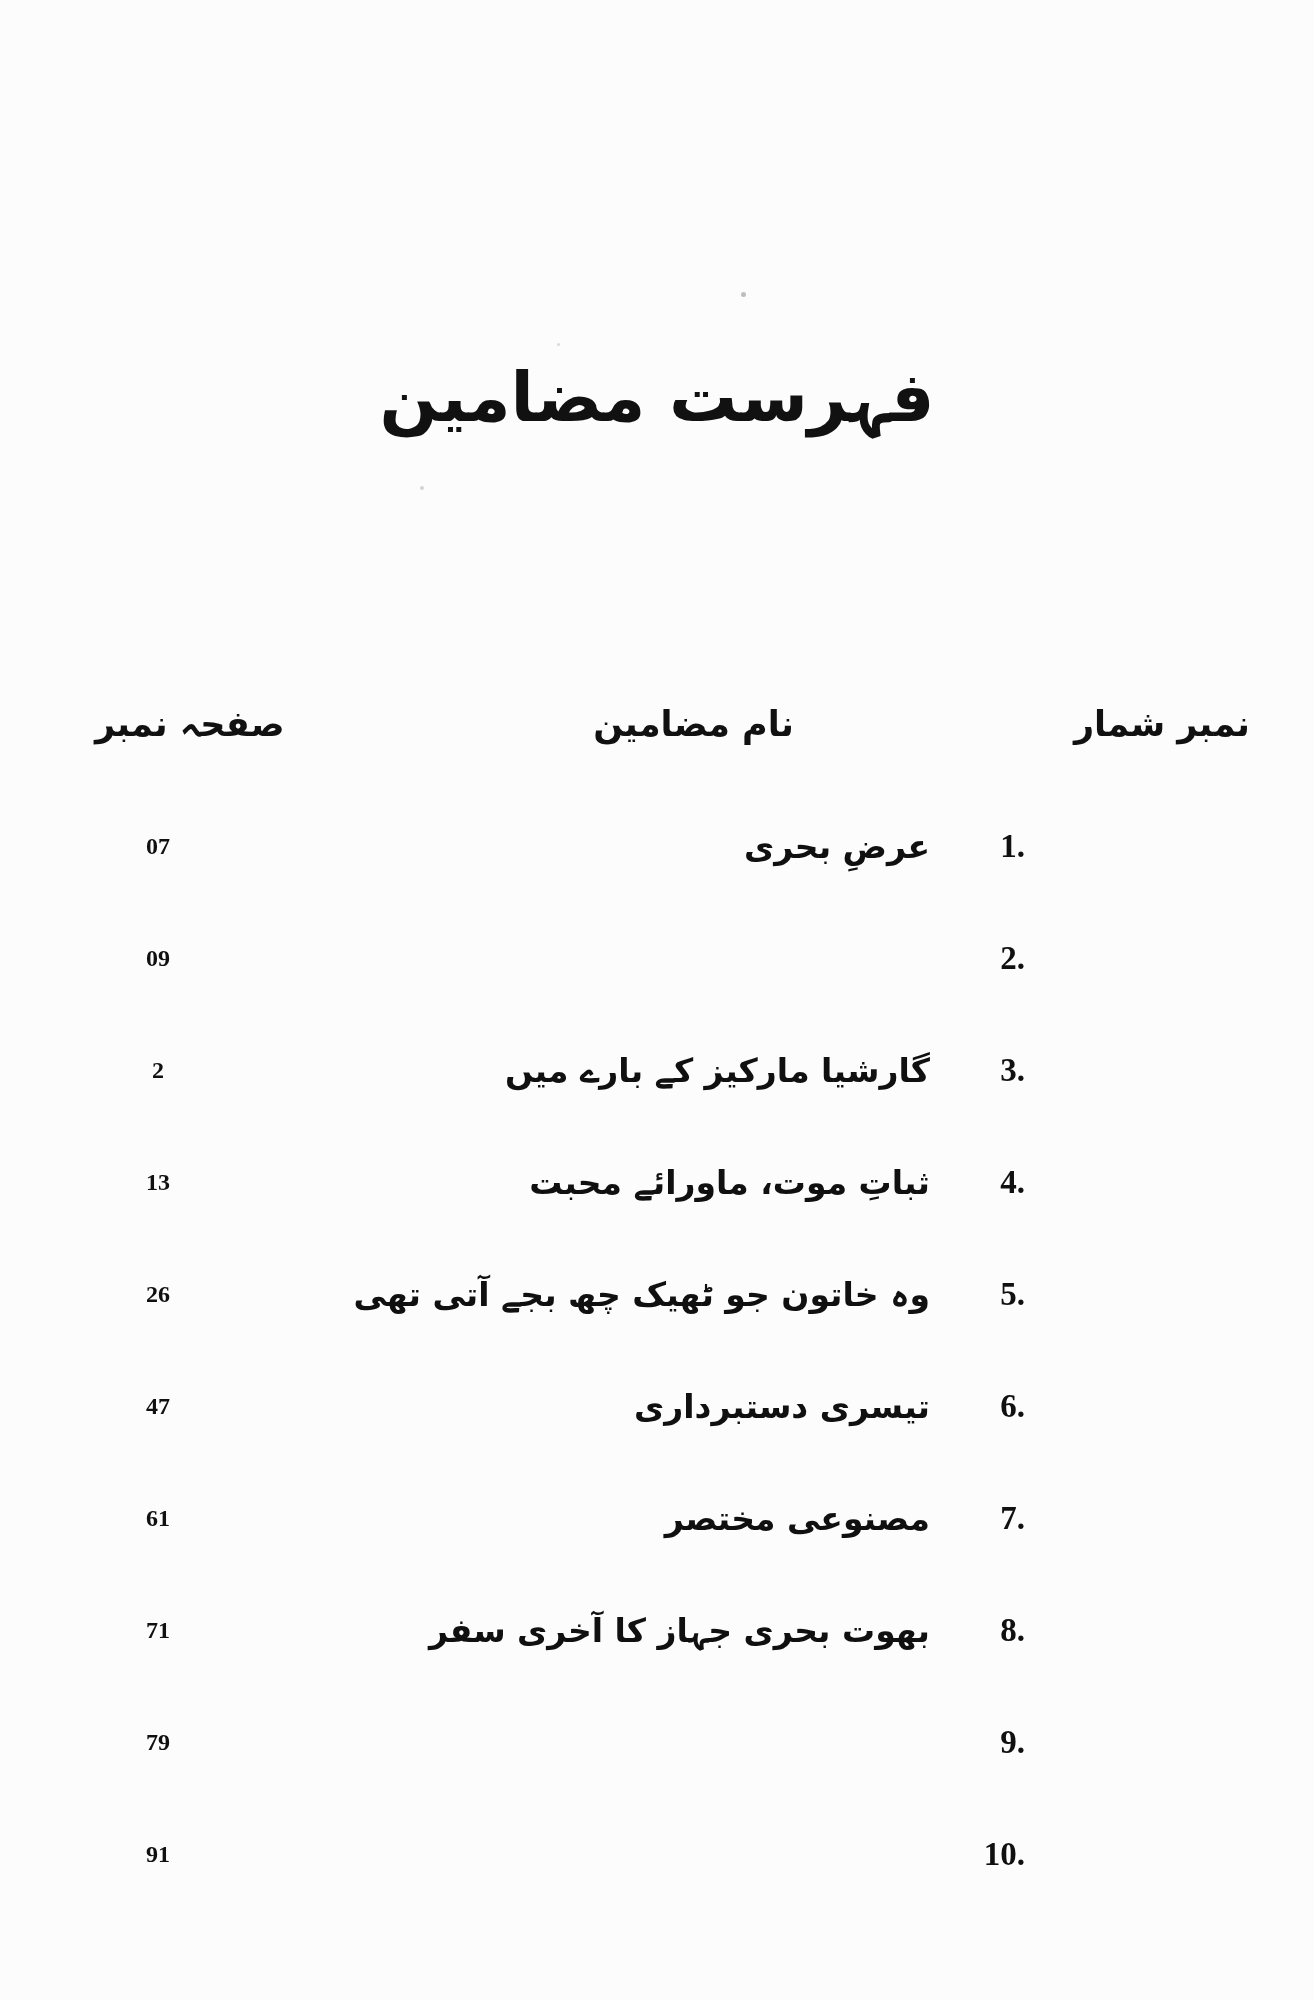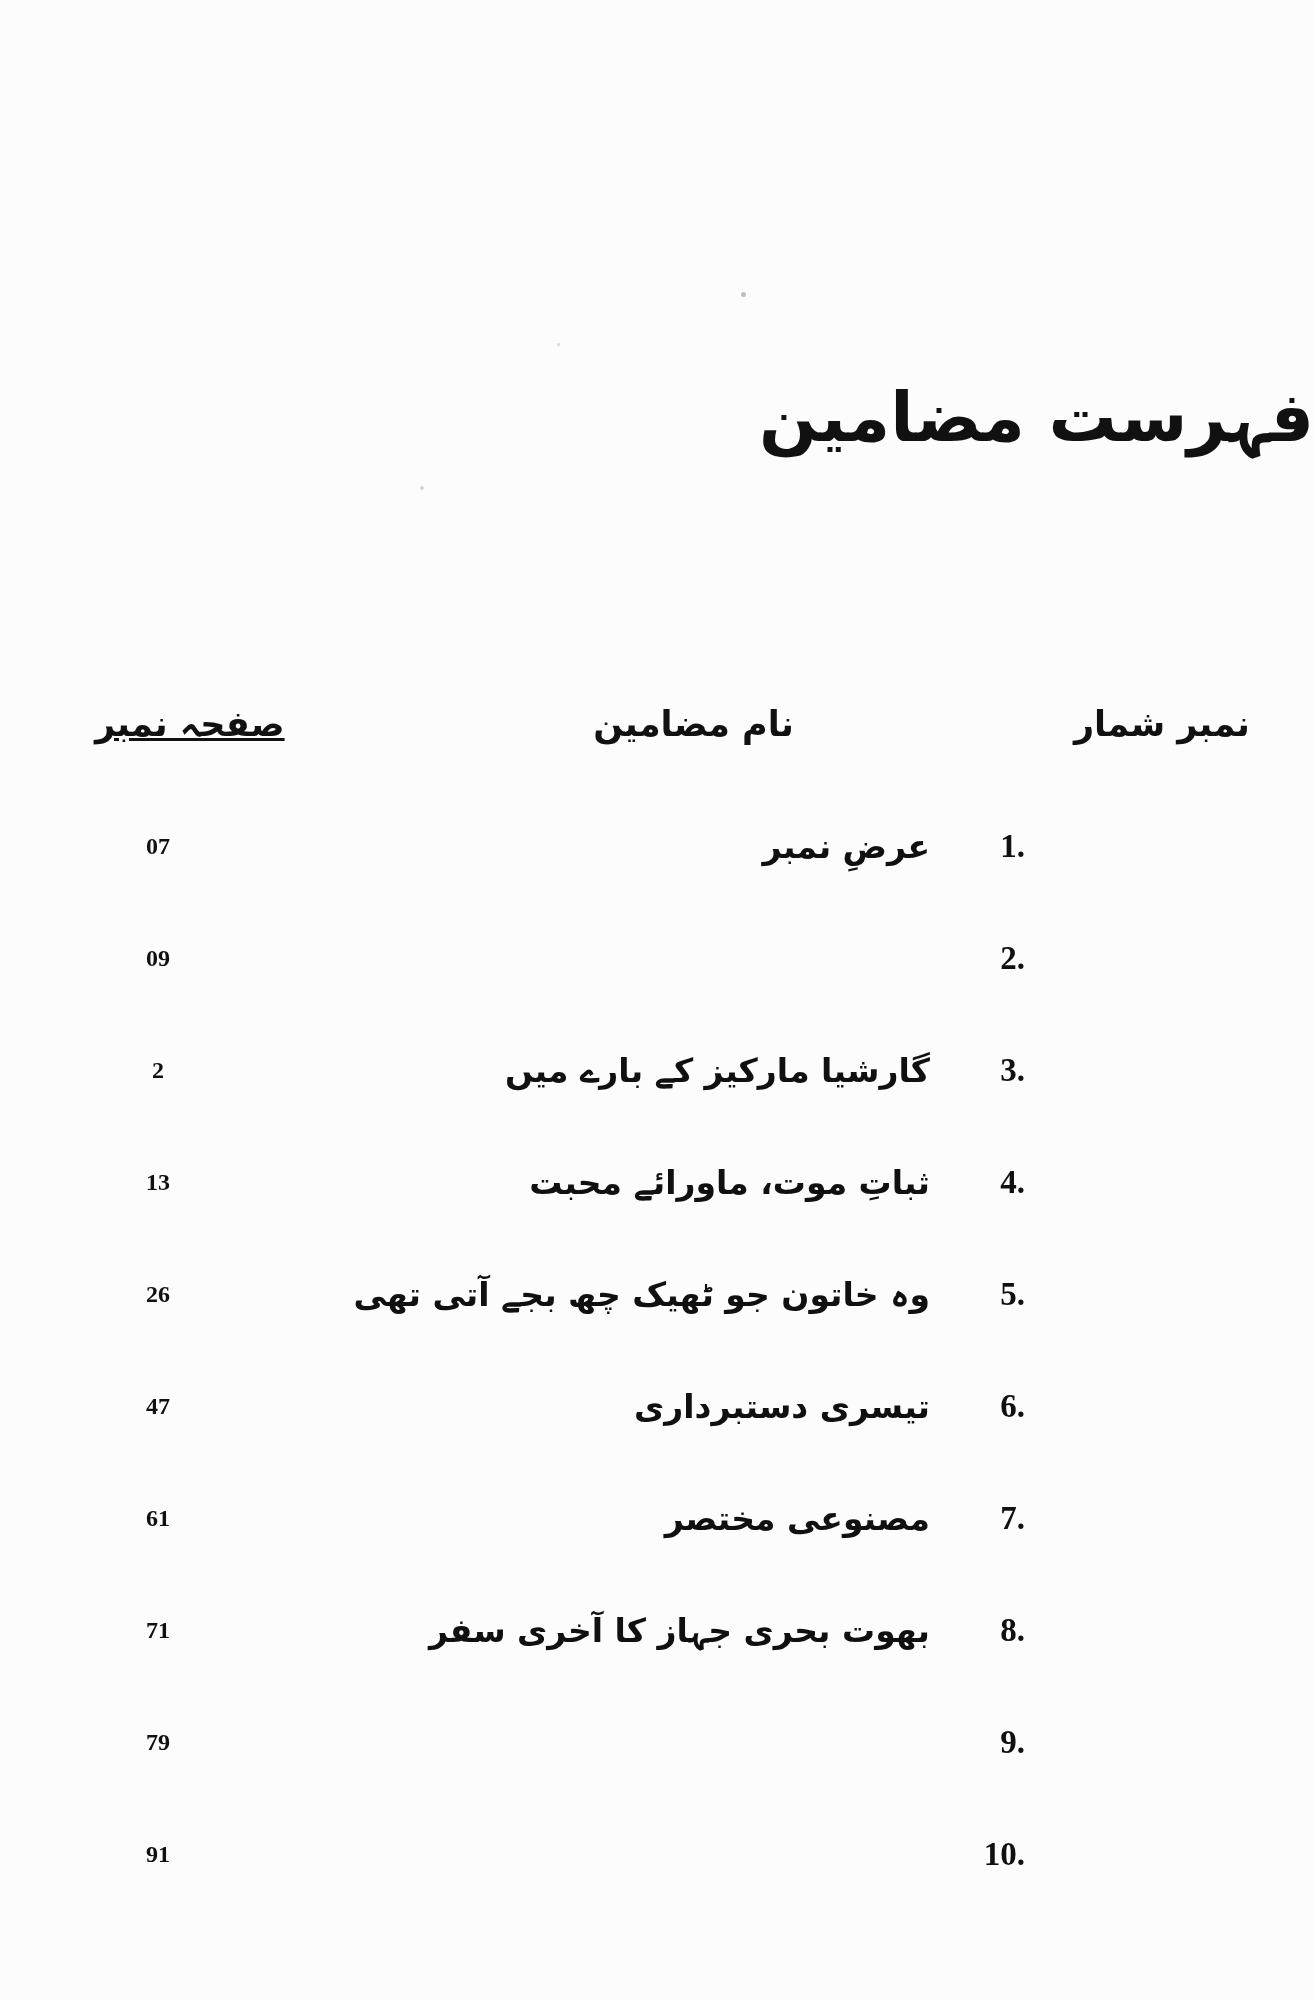--- a/index.html
+++ b/index.html
@@ -24,44 +24,44 @@
   .speck.s1 { left: 741px; top: 292px; width: 5px; height: 5px; }
   .speck.s2 { left: 420px; top: 486px; width: 4px; height: 4px; opacity: .35; }
   .speck.s3 { left: 557px; top: 343px; width: 3px; height: 3px; opacity: .3; }
 
   
   .doc-title {
     position: absolute;
     top: 358px;
     left: 0;
     width: 100%;
+    text-align: center;
     direction: rtl;
     font-size: 68px;
     font-weight: bold;
     letter-spacing: 1px;
     color: #111;
-    margin-top: 20px;
   }
 
   
   .toc-headers {
     position: absolute;
     top: 676px;
     left: 0;
     width: 100%;
     height: 96px;
     direction: rtl;
     font-weight: bold;
     font-size: 35px;
     color: #111;
   }
   .toc-headers .hdr { position: absolute; top: 50%; transform: translateY(-50%); white-space: nowrap; }
   .hdr-serial { right: 64px; }
   .hdr-name   { right: 520px; }
-  .hdr-page   { left: 95px; direction: rtl; text-decoration: underline; }
+  .hdr-page   { left: 95px; direction: rtl; }
 
   
   .toc-body {
     position: absolute;
     top: 790px;
     left: 0;
     width: 100%;
   }
   .toc-row {
     position: relative;
@@ -116,21 +116,21 @@
   <div class="toc-headers">
     <span class="hdr hdr-serial">نمبر شمار</span>
     <span class="hdr hdr-name">نام مضامین</span>
     <span class="hdr hdr-page">صفحہ نمبر</span>
   </div>
 
   <div class="toc-body">
 
     <div class="toc-row">
       <span class="cell-serial">1.</span>
-      <span class="cell-title">عرضِ نمبر</span>
+      <span class="cell-title">عرضِ بحری</span>
       <span class="cell-page">07</span>
     </div>
 
     <div class="toc-row">
       <span class="cell-serial">2.</span>
       <span class="cell-page">09</span>
     </div>
 
     <div class="toc-row">
       <span class="cell-serial">3.</span>

